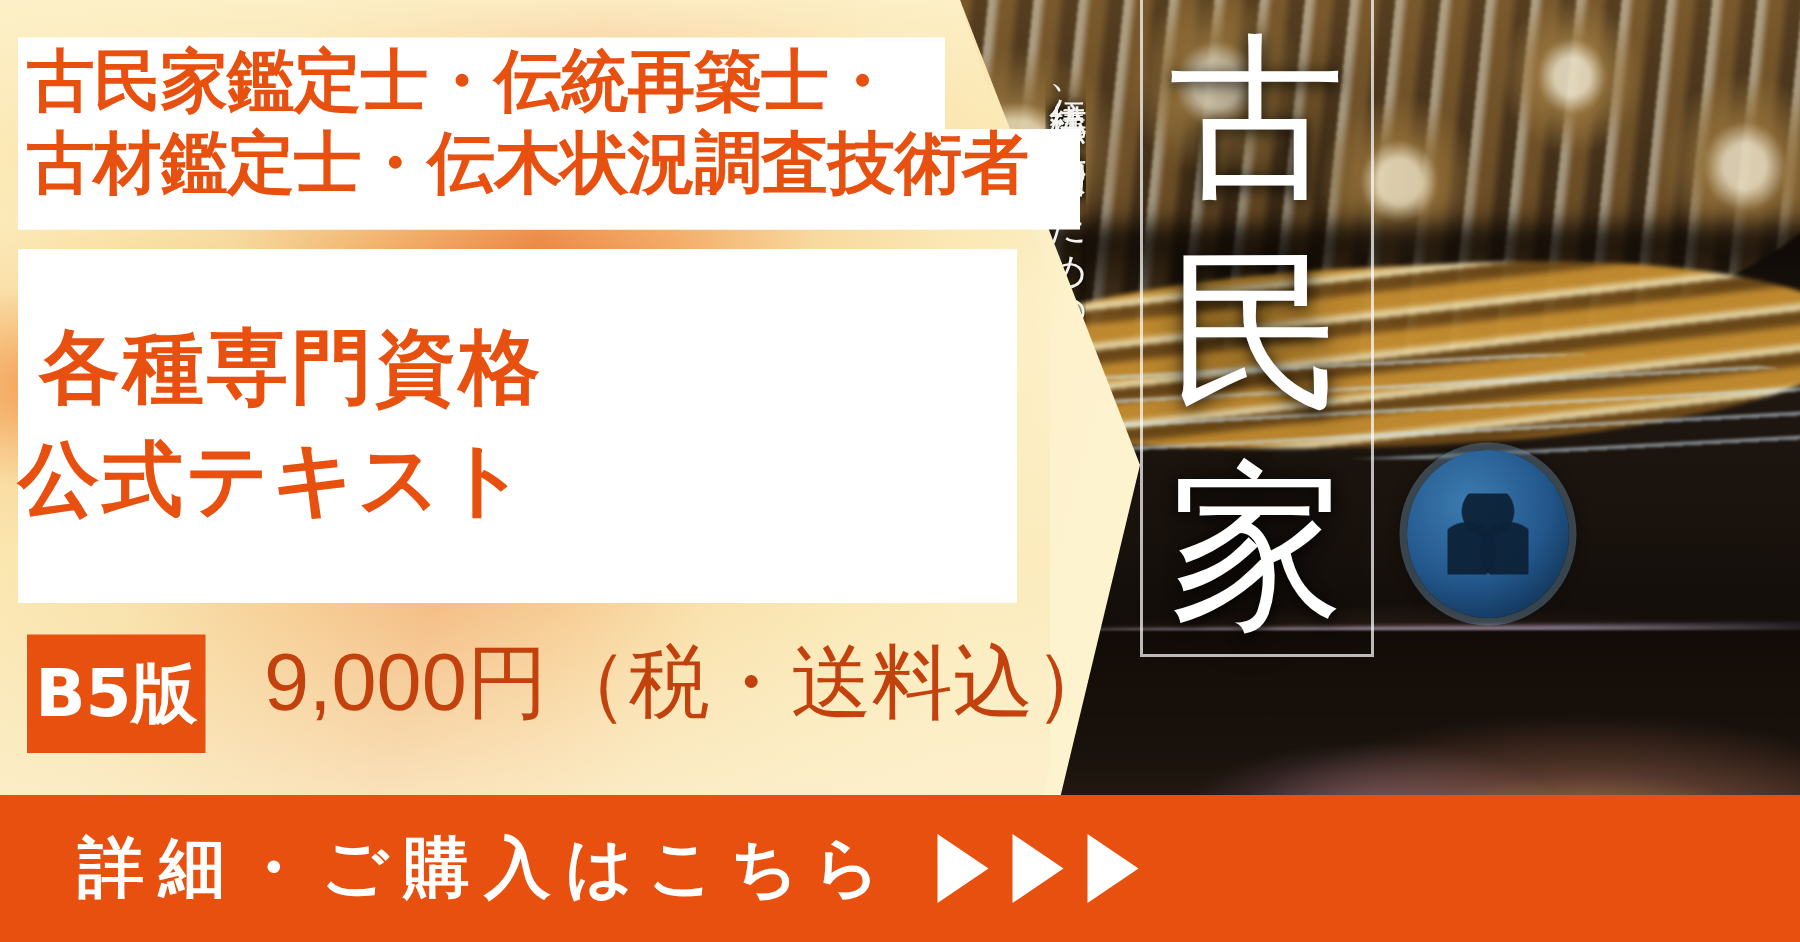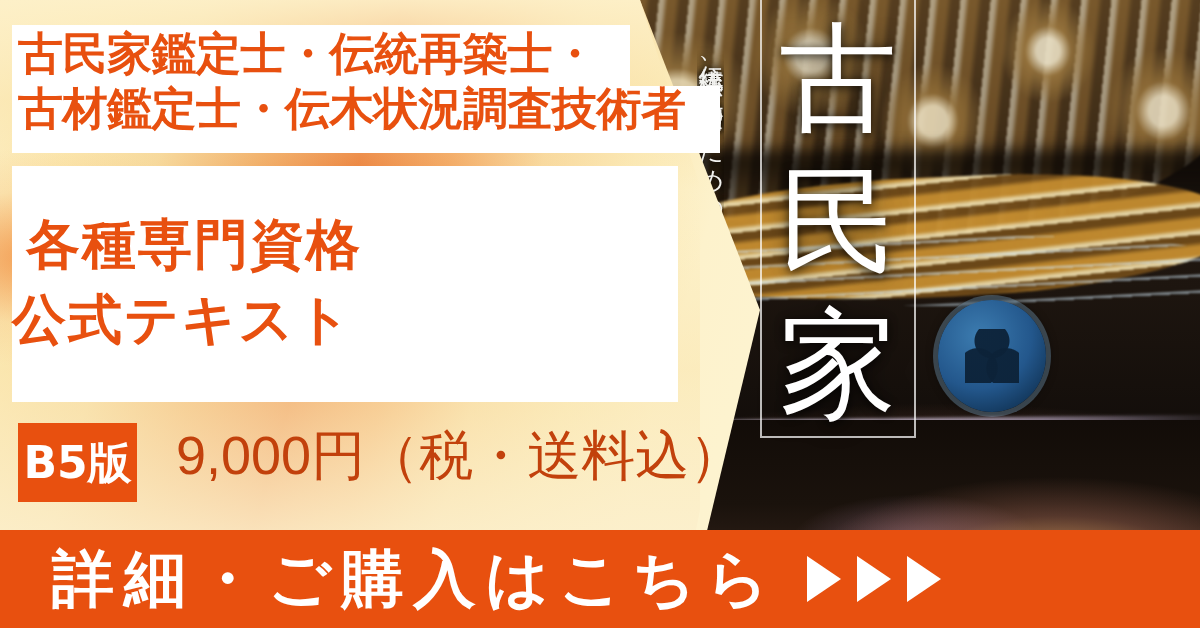--- a/index.html
+++ b/index.html
@@ -215,21 +215,21 @@
 
   
   #cta-bar{
     position:absolute;left:0;top:530px;width:1200px;height:98px;
     background:#e8500f;
     display:flex;align-items:center;
   }
   #cta-label{
     color:#fff;
     font-family:"DejaVu Sans","Liberation Sans",sans-serif;
-    font-weight:700;font-size:62px;line-height:1;
+    font-weight:700;font-size:44px;line-height:1;
     letter-spacing:10px;
     margin-left:52px;
     white-space:nowrap;
   }
   #cta-arrows{
     display:flex;align-items:center;gap:16px;margin-left:28px;
   }
   .arrow{
     width:0;height:0;
     border-left:34px solid #fff;

